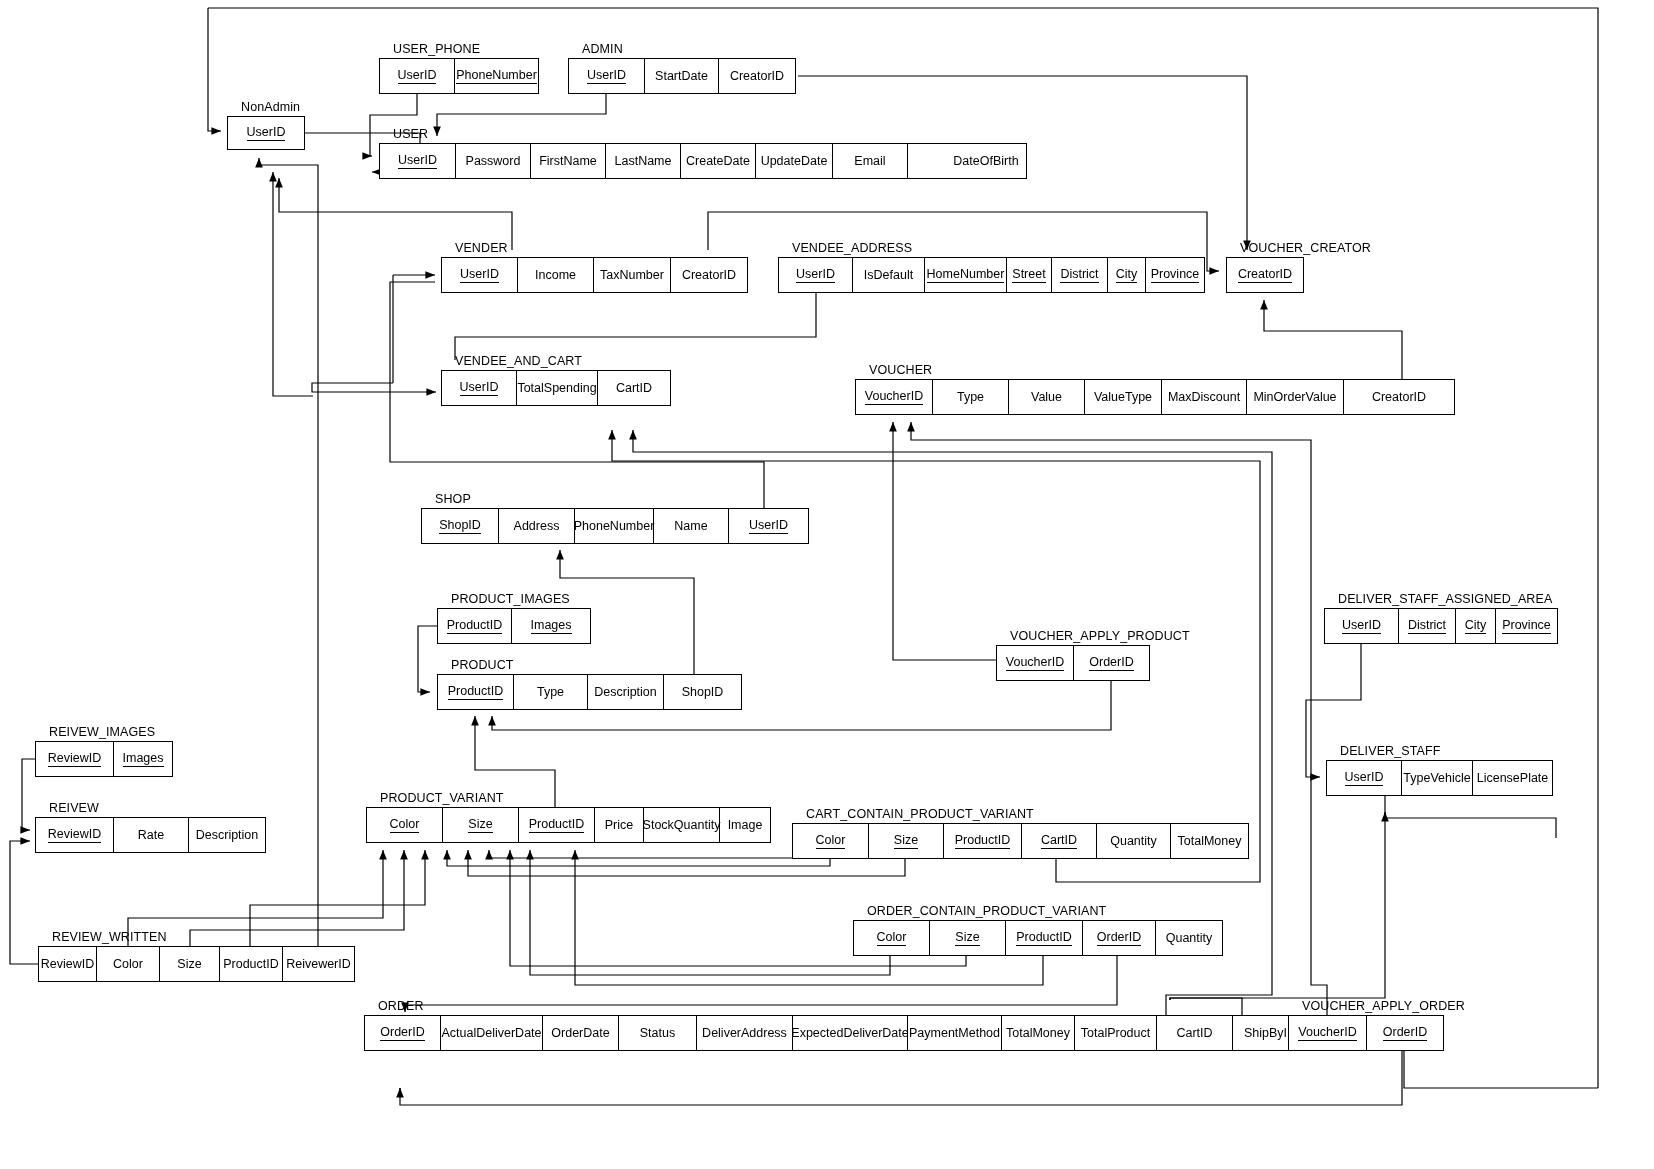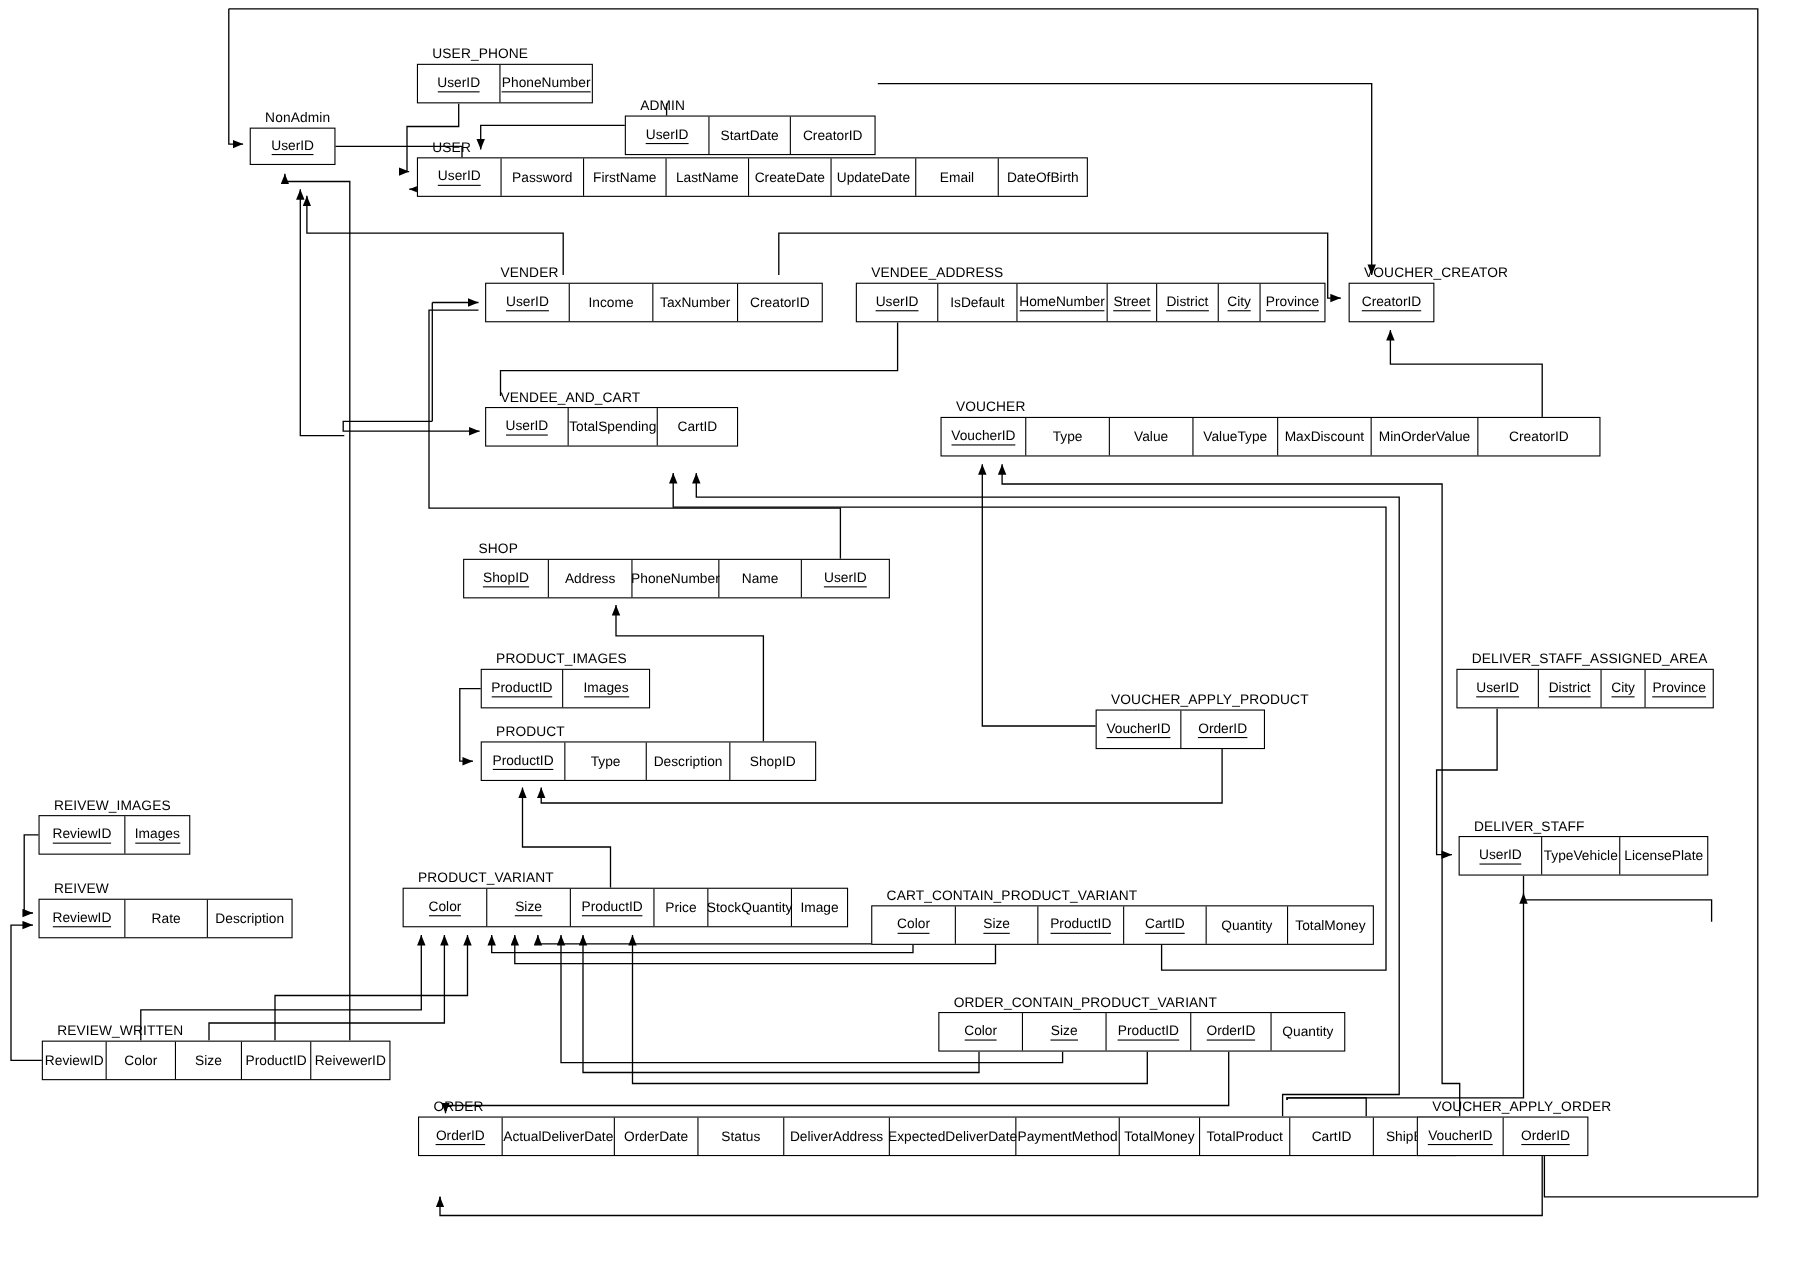--- a/index.html
+++ b/index.html
@@ -174,21 +174,21 @@
         <div class="entity-title">USER_PHONE</div>
         <div class="attr-row" style="height: 36px;">
           <div class="attr pk" style="width: 75px;">
             <span class="lbl">UserID</span>
           </div>
           <div class="attr pk" style="width: 83px;">
             <span class="lbl">PhoneNumber</span>
           </div>
         </div>
       </div>
-      <div class="entity" style="left: 568px; top: 58px; margin-top: 47px;">
+      <div class="entity" style="left: 568px; top: 58px;">
         <div class="entity-title">ADMIN</div>
         <div class="attr-row" style="height: 36px;">
           <div class="attr pk" style="width: 76px;">
             <span class="lbl">UserID</span>
           </div>
           <div class="attr" style="width: 74px;">
             <span class="lbl">StartDate</span>
           </div>
           <div class="attr" style="width: 76px;">
             <span class="lbl">CreatorID</span>
@@ -212,21 +212,21 @@
           </div>
           <div class="attr" style="width: 75px;">
             <span class="lbl">CreateDate</span>
           </div>
           <div class="attr" style="width: 77px;">
             <span class="lbl">UpdateDate</span>
           </div>
           <div class="attr" style="width: 75px;">
             <span class="lbl">Email</span>
           </div>
-          <div class="attr" style="width: 80px;">
+          <div class="attr" style="width: 80px; margin-left: 38px;">
             <span class="lbl">DateOfBirth</span>
           </div>
         </div>
       </div>
       <div class="entity" style="left: 441px; top: 257px;">
         <div class="entity-title">VENDER</div>
         <div class="attr-row" style="height: 36px;">
           <div class="attr pk" style="width: 76px;">
             <span class="lbl">UserID</span>
           </div>
@@ -509,21 +509,21 @@
             <span class="lbl">Size</span>
           </div>
           <div class="attr" style="width: 63px;">
             <span class="lbl">ProductID</span>
           </div>
           <div class="attr" style="width: 71px;">
             <span class="lbl">ReivewerID</span>
           </div>
         </div>
       </div>
-      <div class="entity" style="left: 380px; top: 1015px;">
+      <div class="entity" style="left: 364px; top: 1015px;">
         <div class="entity-title">ORDER</div>
         <div class="attr-row" style="height: 36px;">
           <div class="attr pk" style="width: 76px;">
             <span class="lbl">OrderID</span>
           </div>
           <div class="attr" style="width: 102px;">
             <span class="lbl">ActualDeliverDate</span>
           </div>
           <div class="attr" style="width: 76px;">
             <span class="lbl">OrderDate</span>

